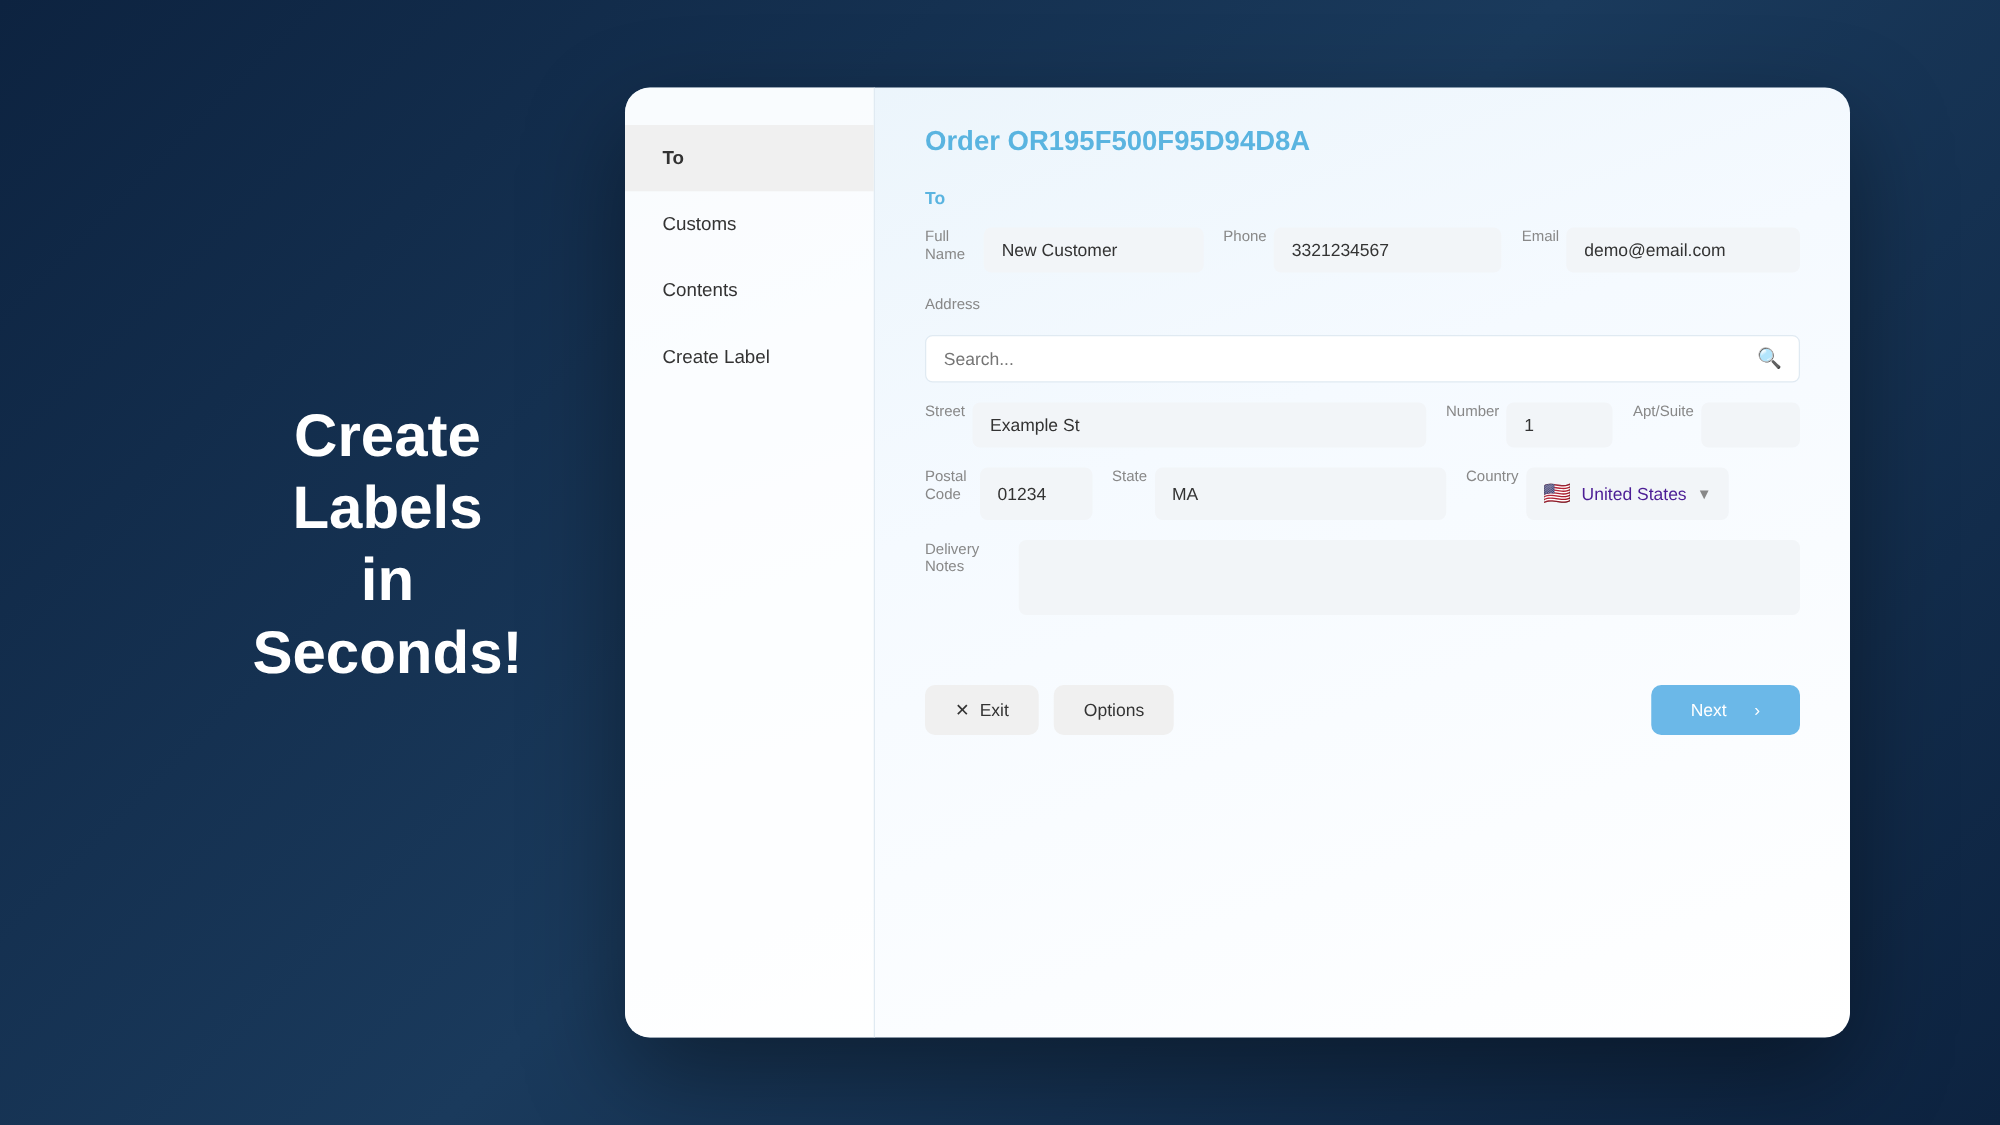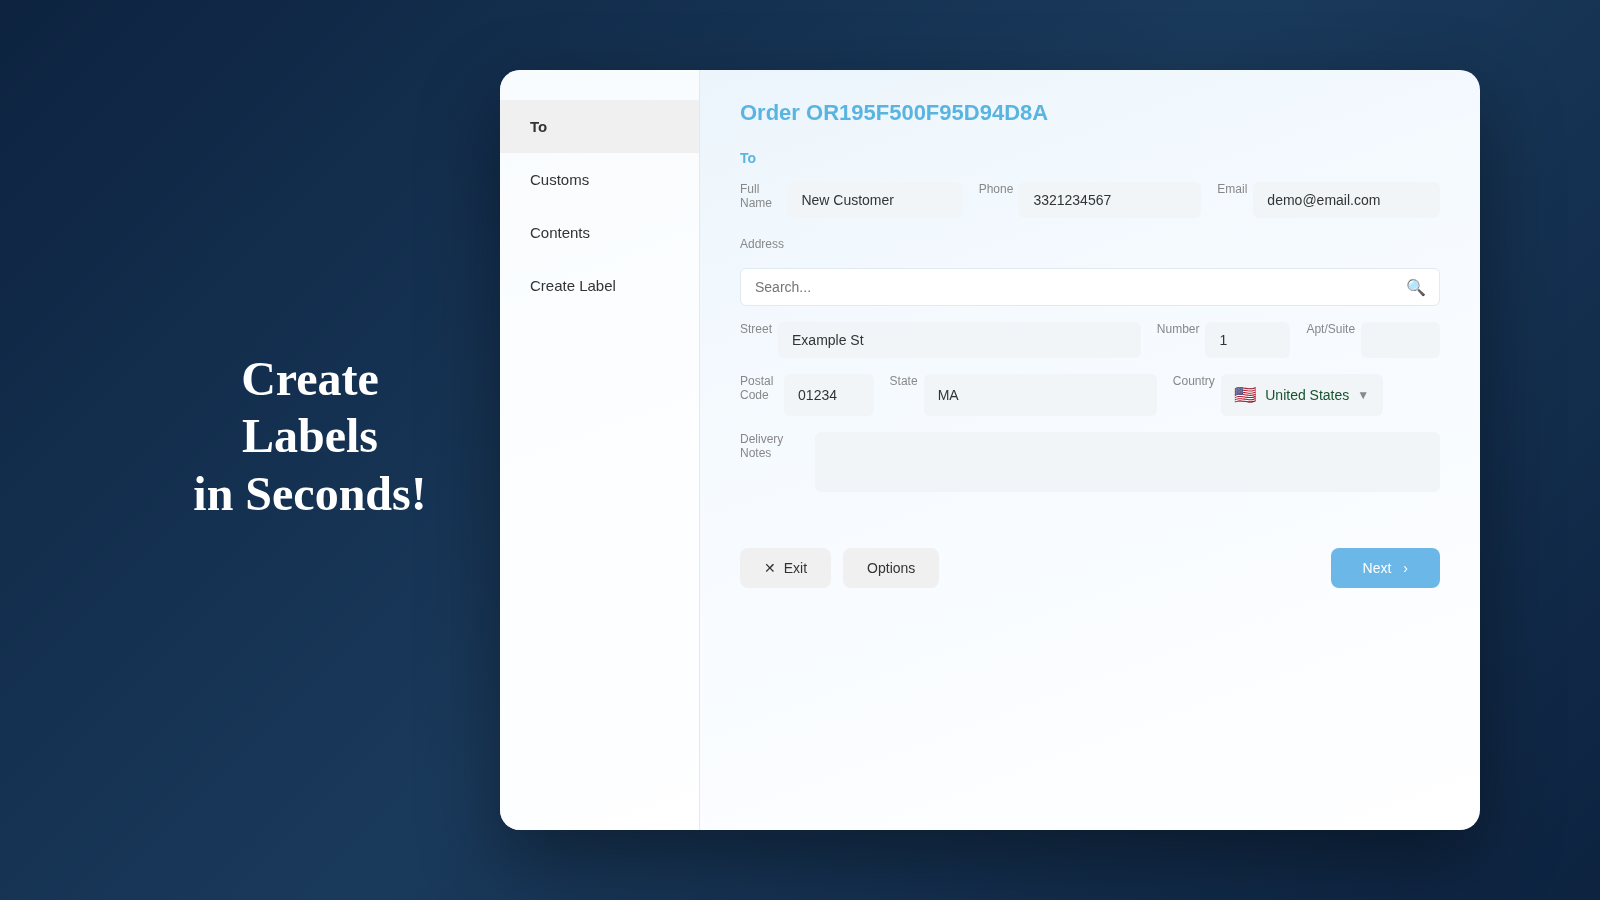--- a/index.html
+++ b/index.html
@@ -19,21 +19,20 @@
       flex: 0 0 380px;
       padding: 40px 60px;
       color: white;
     }
 
     .left-panel .hero-title {
       font-size: 48px;
       font-weight: 800;
       line-height: 1.2;
       margin-bottom: 28px;
-      font-family: Liberation Serif, serif;
     }
 
     .left-panel .hero-subtitle {
       font-size: 18px;
       color: #a0bdd4;
       line-height: 1.6;
       text-align: center;
     }
 
     .modal-wrapper {
@@ -159,21 +158,21 @@
       gap: 8px;
       cursor: pointer;
     }
 
     .country-flag {
       font-size: 18px;
     }
 
     .country-name {
       font-size: 14px;
-      color: #14532d;
+      color: #4c1d95;
       flex: 1;
     }
 
     .country-chevron {
       color: #888;
       font-size: 12px;
     }
 
     .delivery-notes-input {
       width: 100%;
@@ -228,21 +227,21 @@
     .btn-next {
       background: #6bb8e8;
       border: none;
       border-radius: 8px;
       padding: 12px 32px;
       font-size: 14px;
       color: white;
       cursor: pointer;
       display: flex;
       align-items: flex-end;
-      gap: 12px;
+      gap: 22px;
       font-weight: 500;
     }
   </style>
 </head>
 <body>
 
 <div class="left-panel">
   <div class="hero-title" style="white-space:pre-line; text-align:center;">Create Labels
 in Seconds!</div>
 </div>

